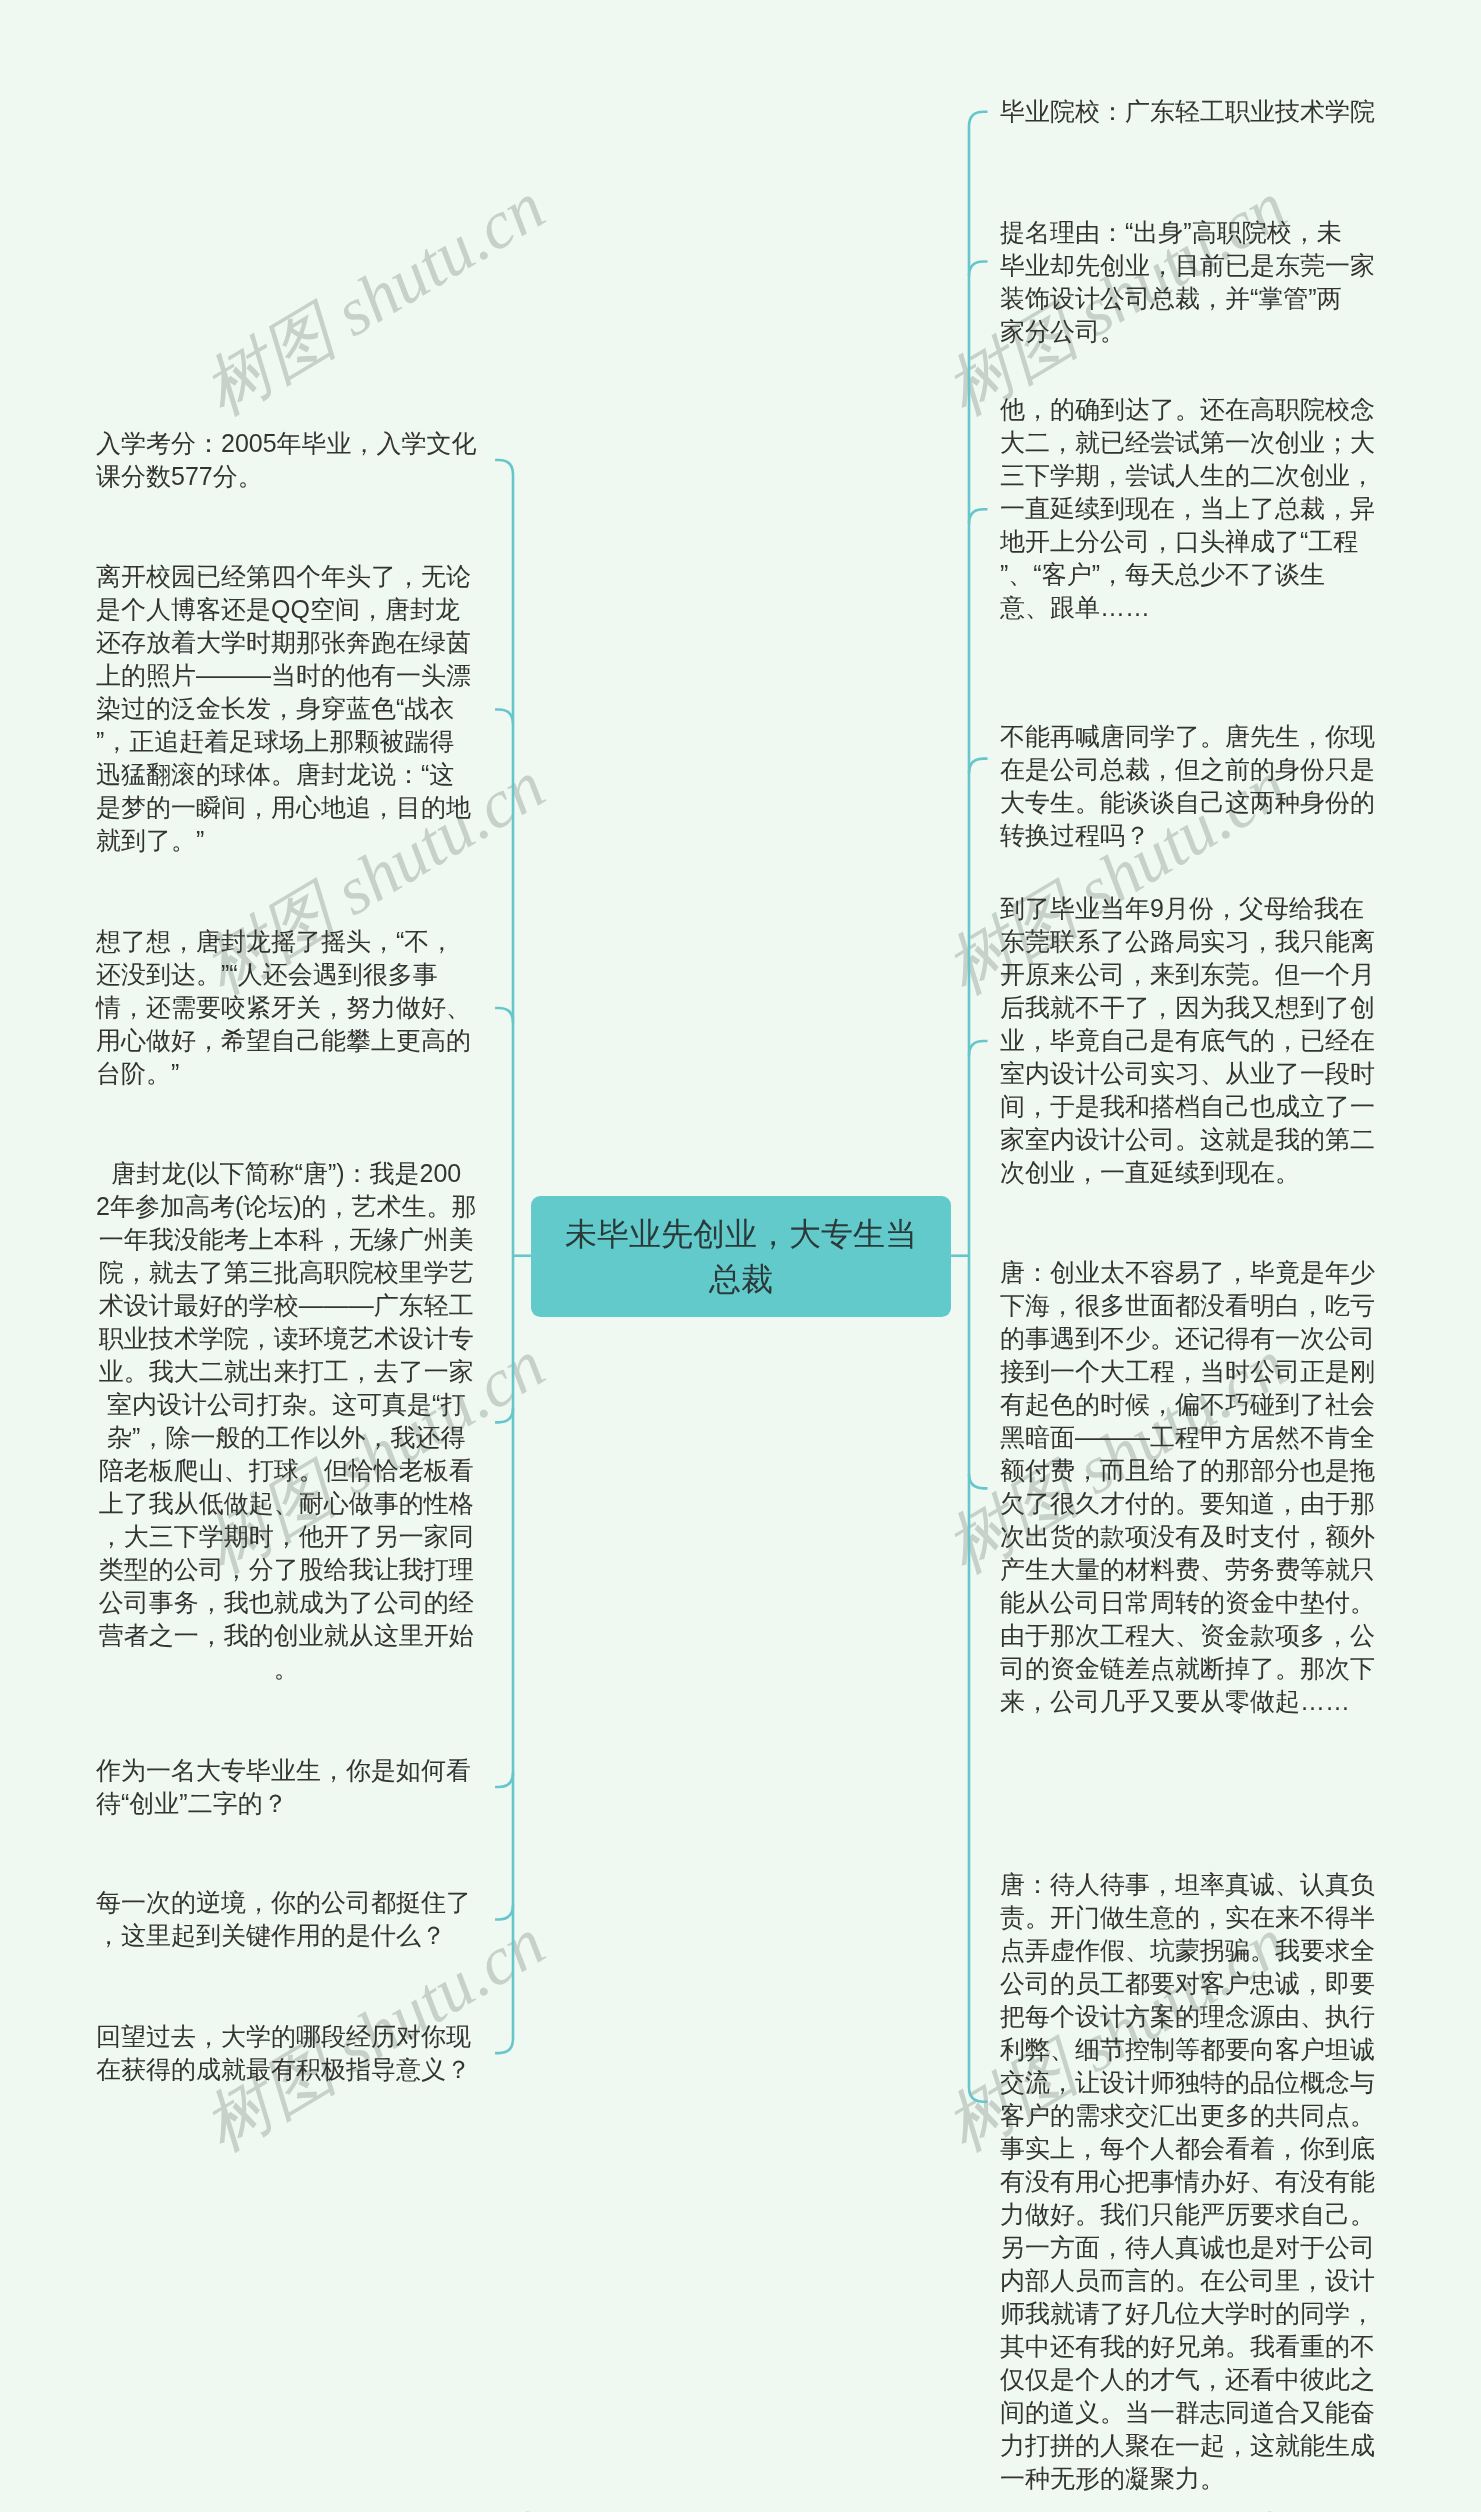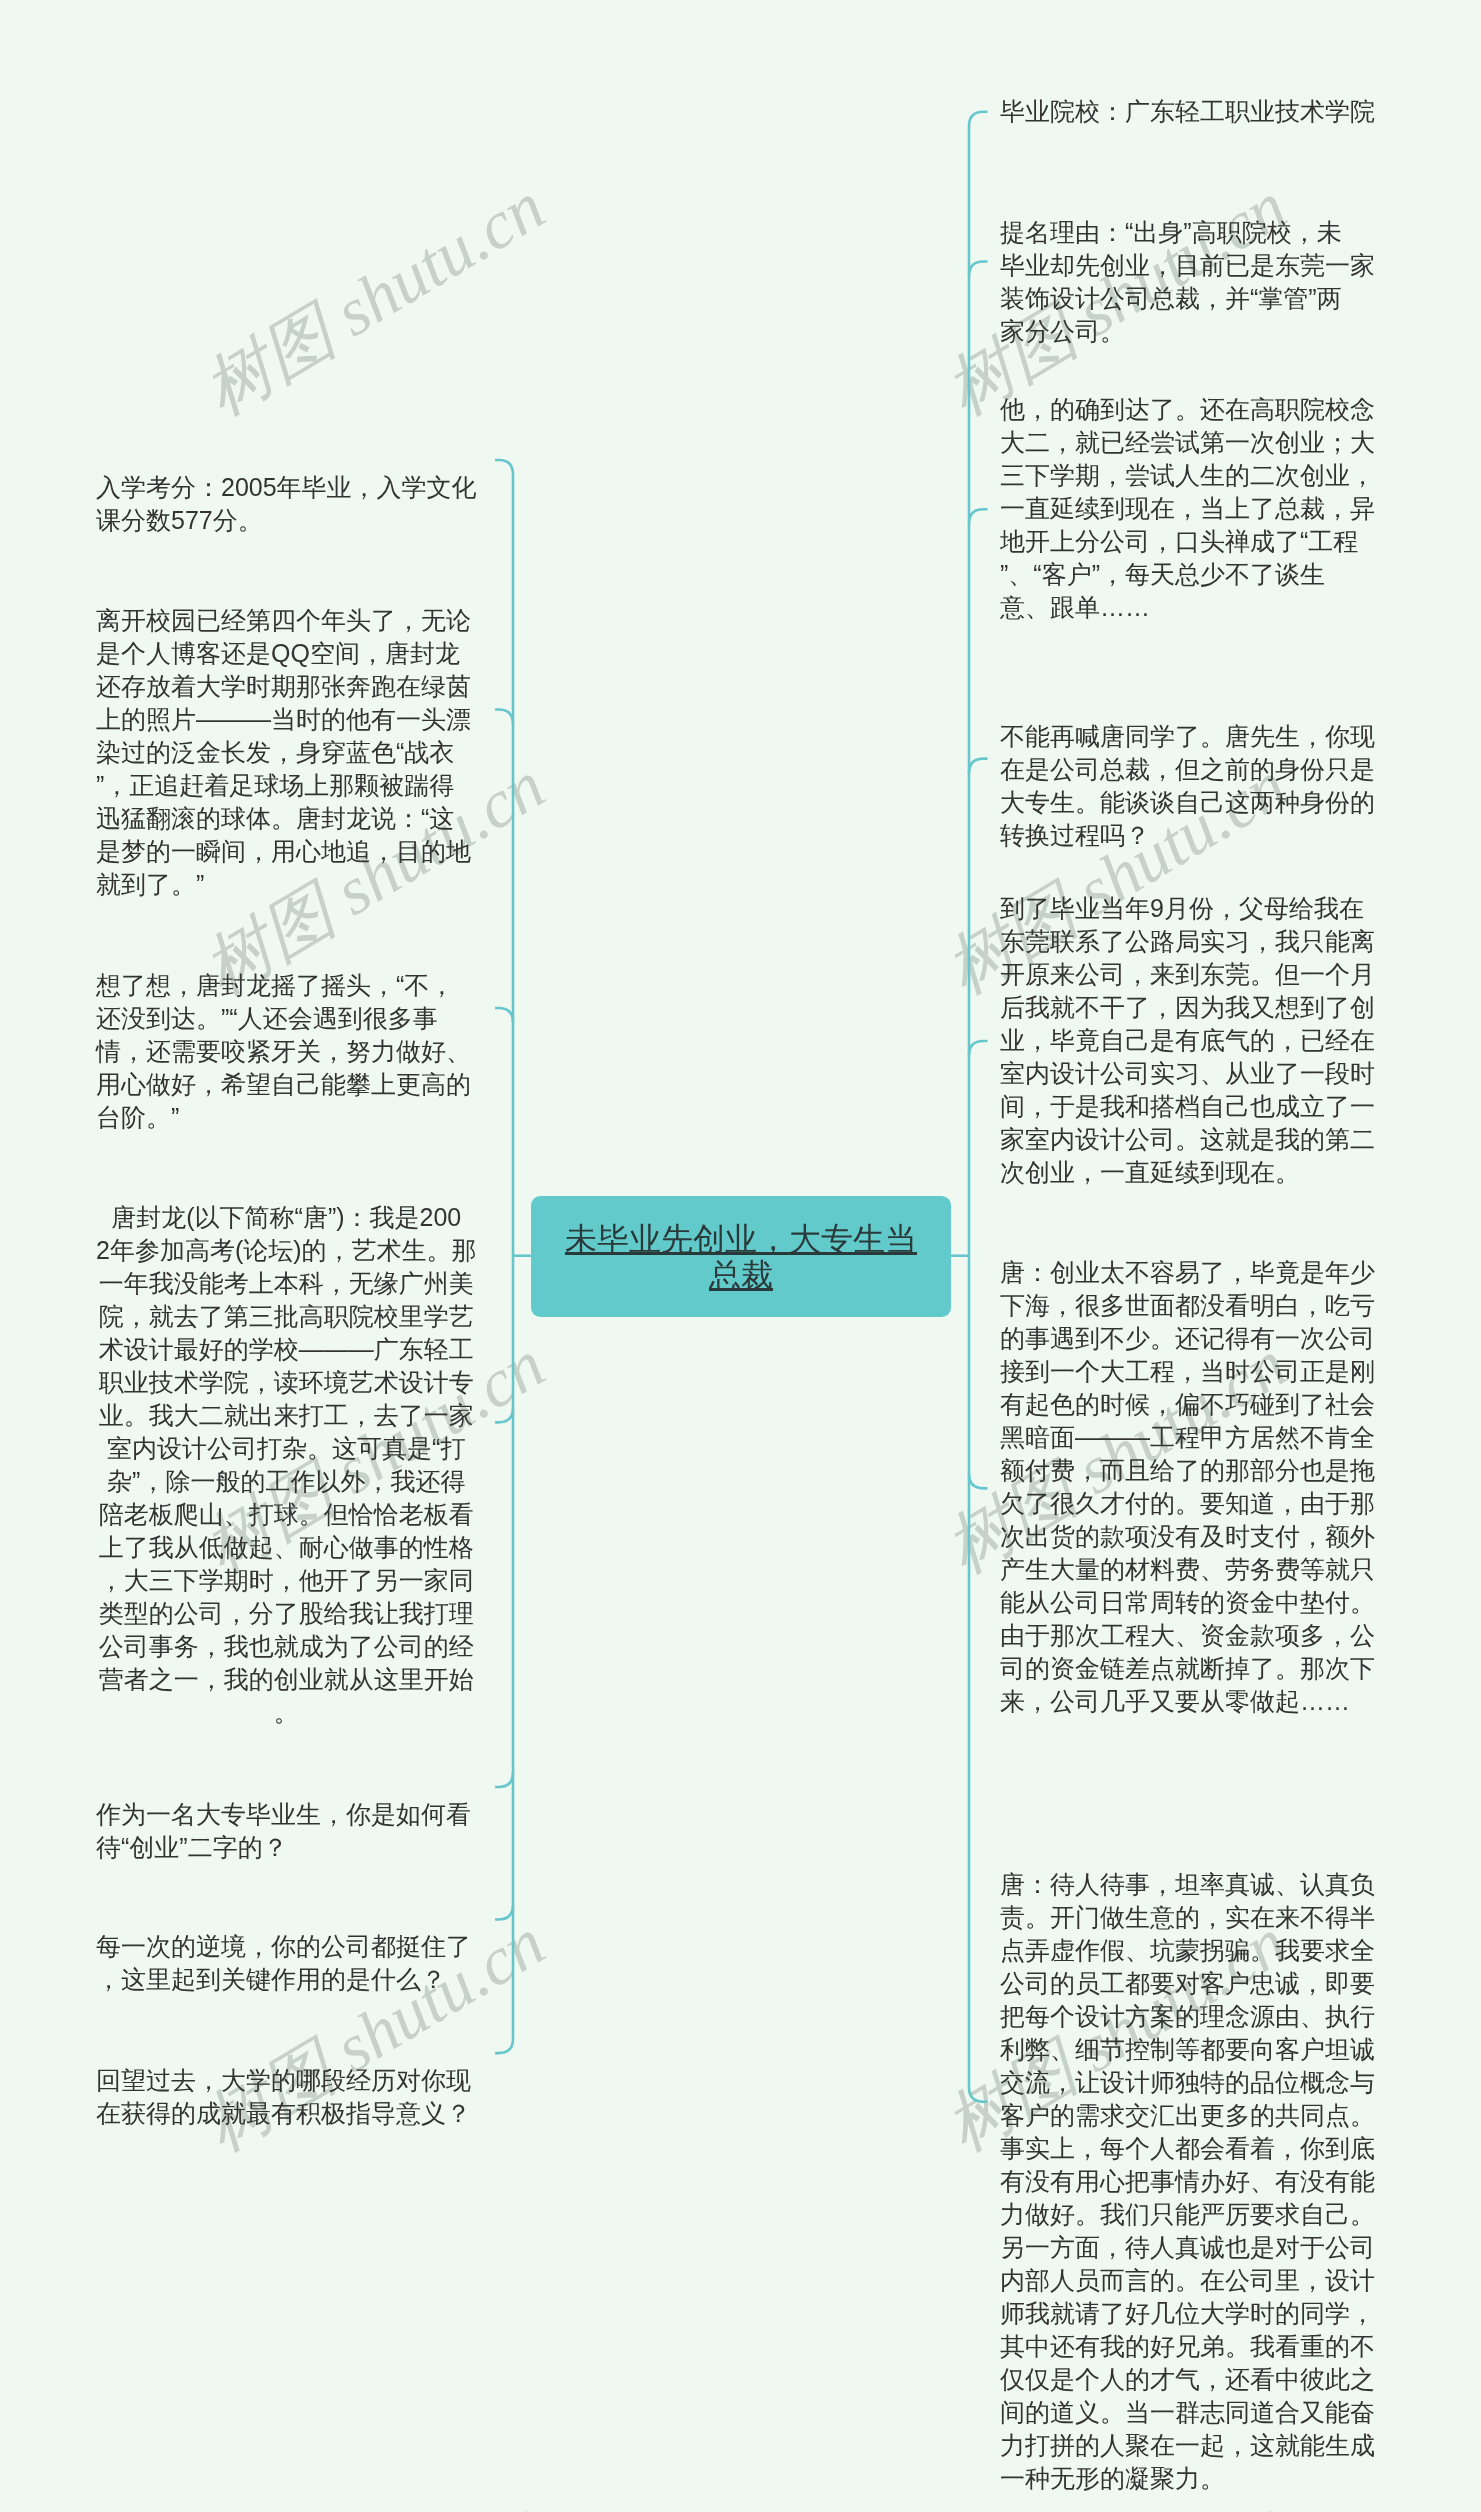--- a/index.html
+++ b/index.html
@@ -38,42 +38,41 @@
   .node {
     position: absolute;
     z-index: 2;
     font-size: 25px;
     line-height: 33px;
     color: #333333;
     white-space: pre;
     cursor: default;
   }
   .node.right { left: 1000px; }
-  .node.left { left: 96px; margin-top: 44px; }
+  .node.left { left: 96px; }
   .center-topic {
     position: absolute;
     z-index: 2;
     left: 531px;
     top: 1196px;
     width: 420px;
     height: 121px;
     box-sizing: border-box;
     border-radius: 9.3px;
     background: #63CACB;
     display: flex;
     align-items: center;
     justify-content: center;
     text-align: center;
   }
   .center-topic span {
     font-size: 32px;
-    line-height: 36px;
+    line-height: 45px;
     color: #2A3A3A;
     white-space: pre;
-    text-decoration: underline;
   }
 </style>
 </head>
 <body>
 
 <div class="watermark" style="left:374px; top:299px;">树图 shutu.cn</div>
 <div class="watermark" style="left:374px; top:878px;">树图 shutu.cn</div>
 <div class="watermark" style="left:374px; top:1457px;">树图 shutu.cn</div>
 <div class="watermark" style="left:374px; top:2035px;">树图 shutu.cn</div>
 <div class="watermark" style="left:374px; top:2614px;">树图 shutu.cn</div>

